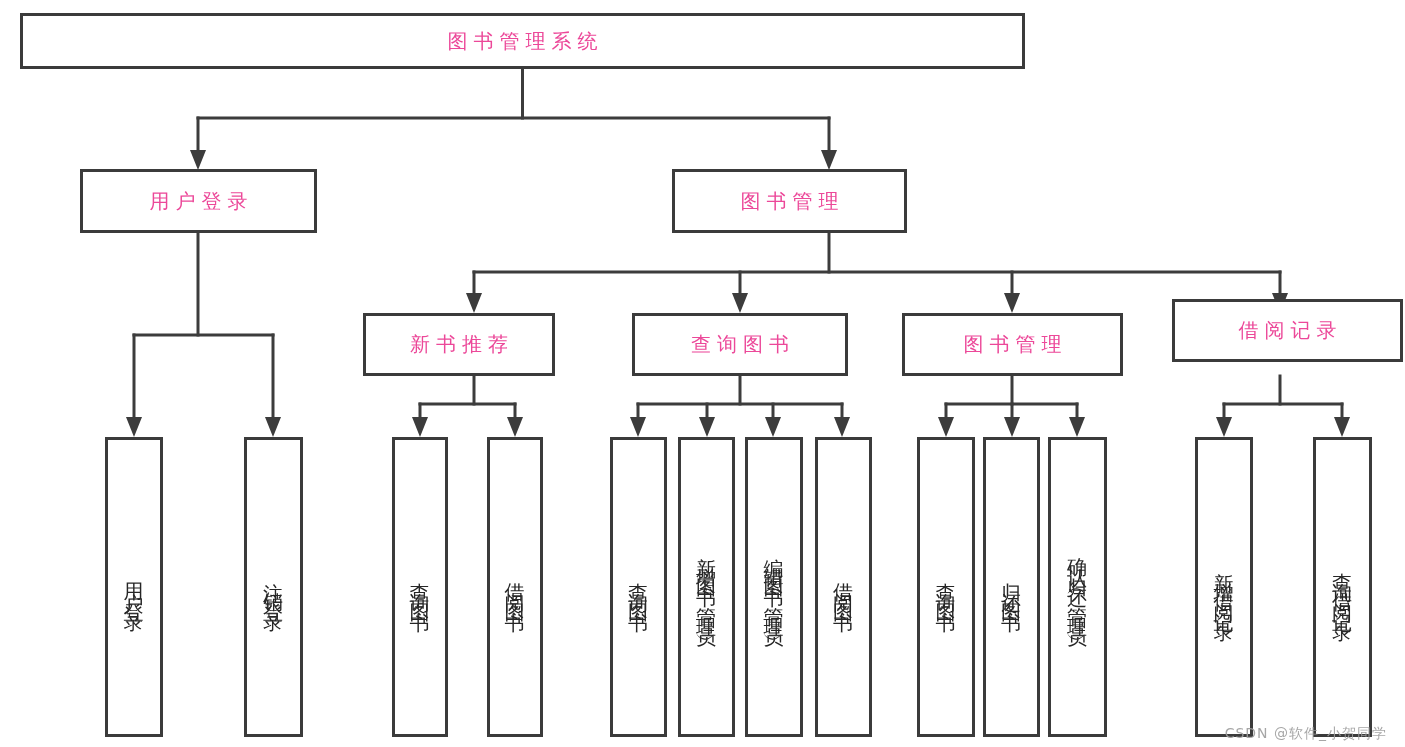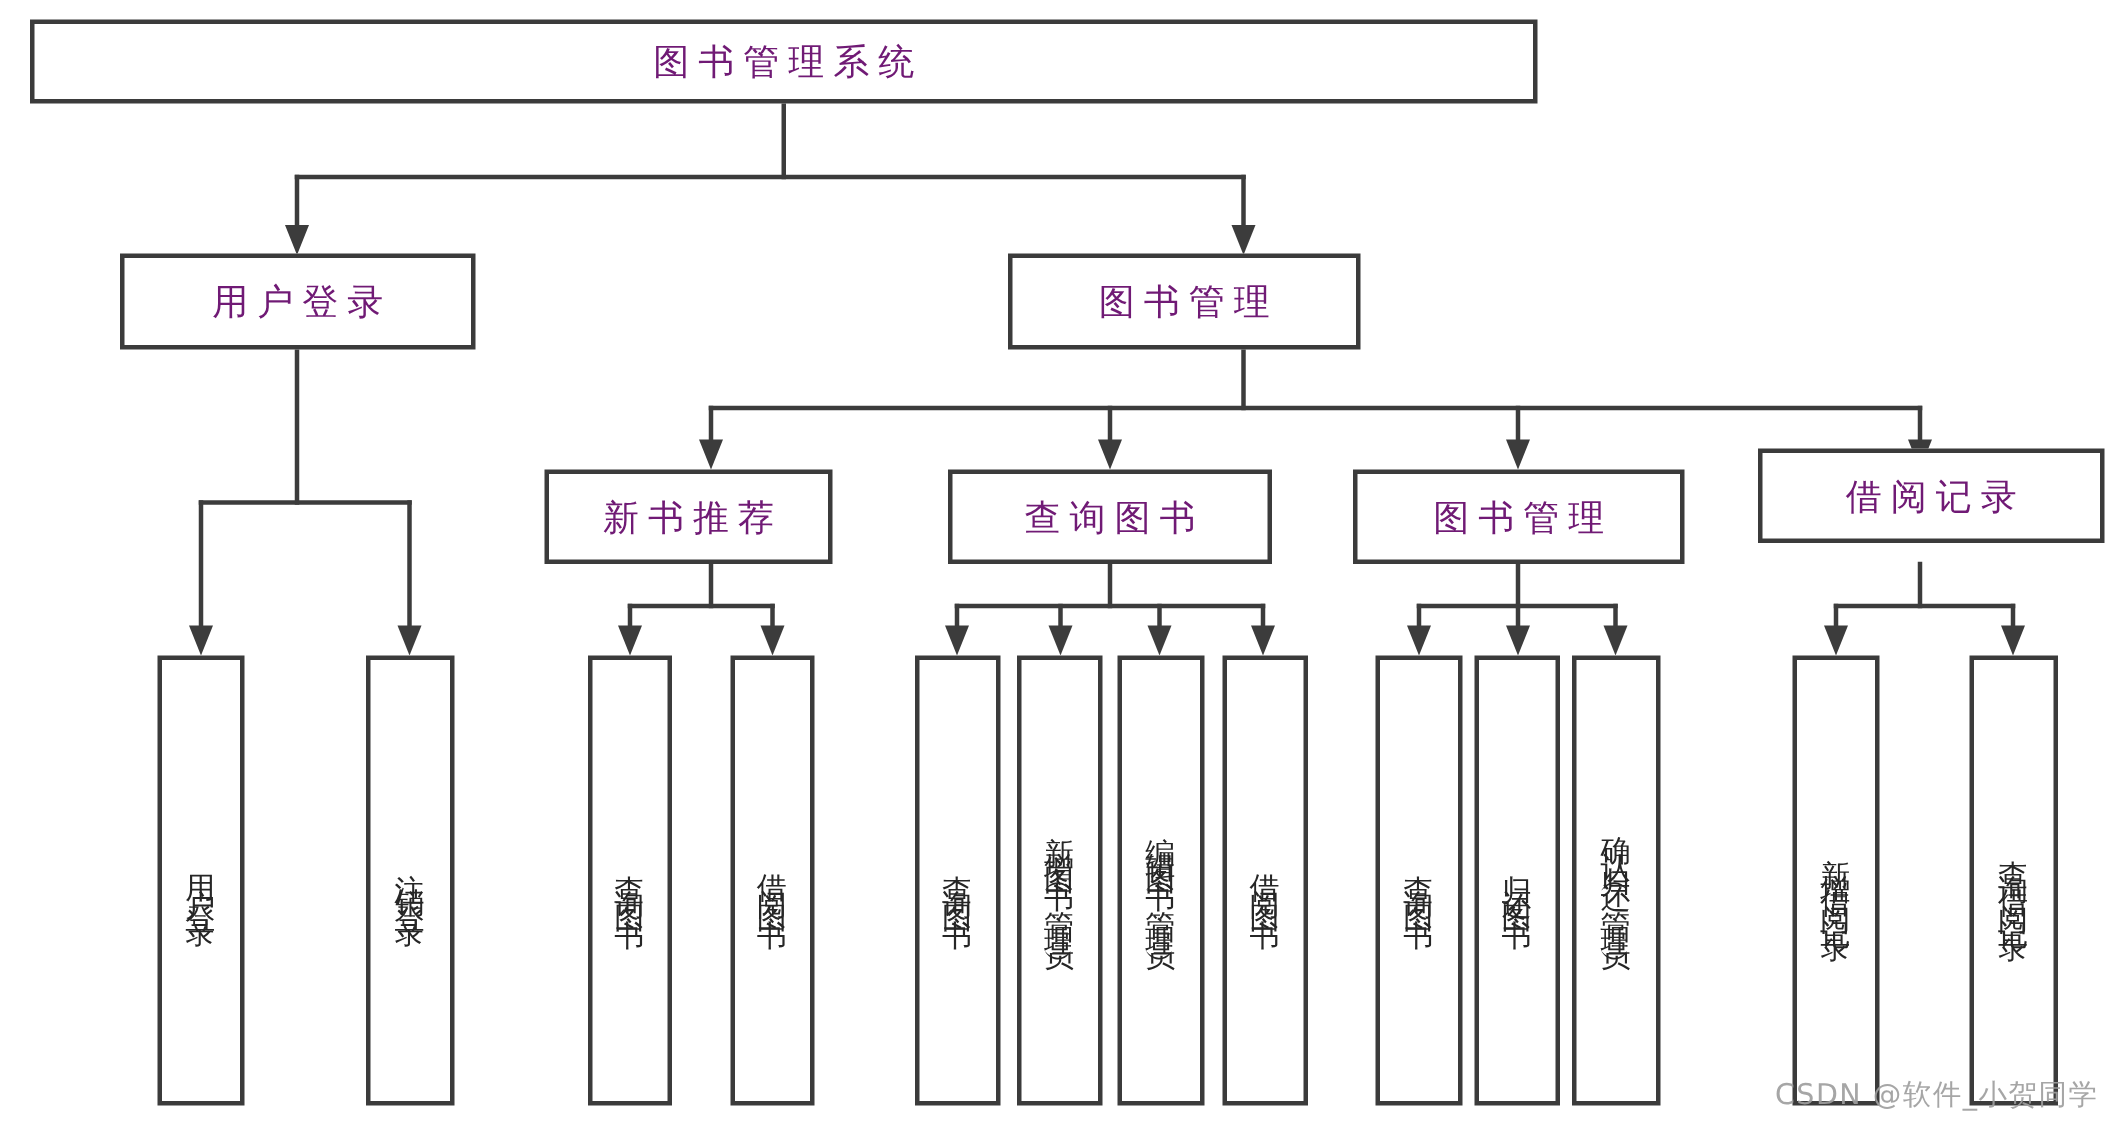--- a/index.html
+++ b/index.html
@@ -9,32 +9,32 @@
   }
   .wires{position:absolute;left:0;top:0;}
   .wires line{stroke:#3c3c3c;stroke-width:3;stroke-linecap:square;}
   .wires polygon{fill:#3c3c3c;stroke:none;}
   .box{
     position:absolute;box-sizing:border-box;background:#ffffff;
     border:3px solid #3b3b3b;display:flex;align-items:center;justify-content:center;
     color:#262626;z-index:2;
   }
   .bh span{
-    font-size:24px;letter-spacing:6px;margin-right:-6px;white-space:nowrap;
-    color:#701a75;
+    font-size:20px;letter-spacing:6px;margin-right:-6px;white-space:nowrap;
+    color:#ec4899;
   }
   .bv{top:437px;height:300px;}
   .bv span{
     writing-mode:vertical-rl;text-orientation:mixed;
     font-size:20px;line-height:1.1;letter-spacing:10px;white-space:nowrap;
     color:#262626;
   }
   .watermark{
-    position:absolute;right:6px;bottom:4px;z-index:6;
-    font-size:19px;letter-spacing:1px;color:rgba(158,158,158,0.92);white-space:nowrap;
+    position:absolute;right:18px;bottom:4px;z-index:6;
+    font-size:14px;letter-spacing:1px;color:rgba(158,158,158,0.92);white-space:nowrap;
   }
 </style>
 </head>
 <body>
 
 <div class="stage">
 
   <svg class="wires" width="1405" height="747" viewBox="0 0 1405 747">
 
     <g>

